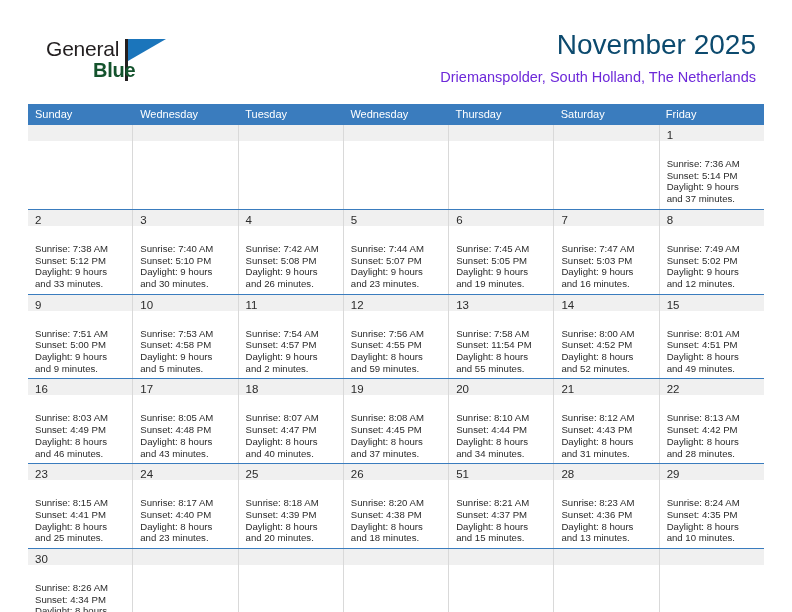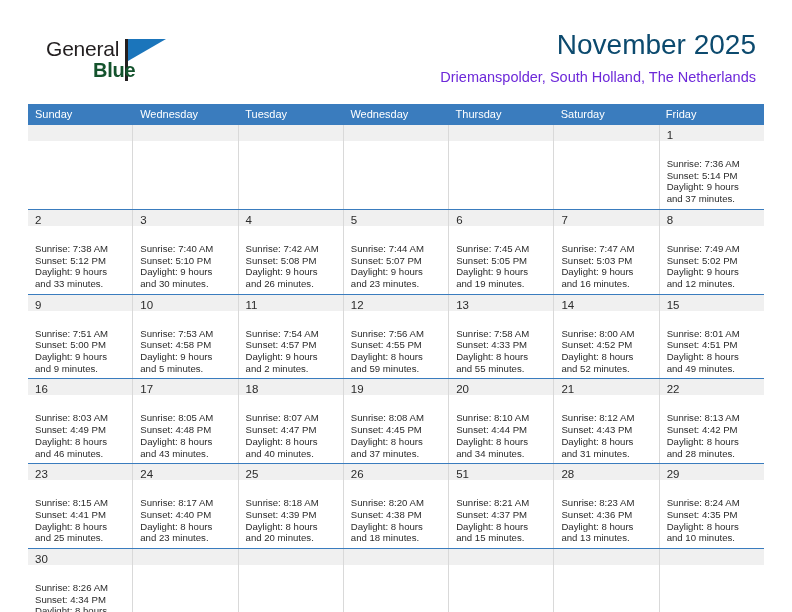--- a/index.html
+++ b/index.html
@@ -318,21 +318,21 @@
               <div>Sunrise: 7:56 AM</div>
               <div>Sunset: 4:55 PM</div>
               <div>Daylight: 8 hours</div>
               <div>and 59 minutes.</div>
             </div>
           </div>
           <div class="day">
             <div class="daynum-band"><span class="daynum">13</span></div>
             <div class="day-info">
               <div>Sunrise: 7:58 AM</div>
-              <div>Sunset: 4:33 PM</div>
+              <div>Sunset: 11:54 PM</div>
               <div>Daylight: 8 hours</div>
               <div>and 55 minutes.</div>
             </div>
           </div>
           <div class="day">
             <div class="daynum-band"><span class="daynum">14</span></div>
             <div class="day-info">
               <div>Sunrise: 8:00 AM</div>
               <div>Sunset: 4:52 PM</div>
               <div>Daylight: 8 hours</div>

